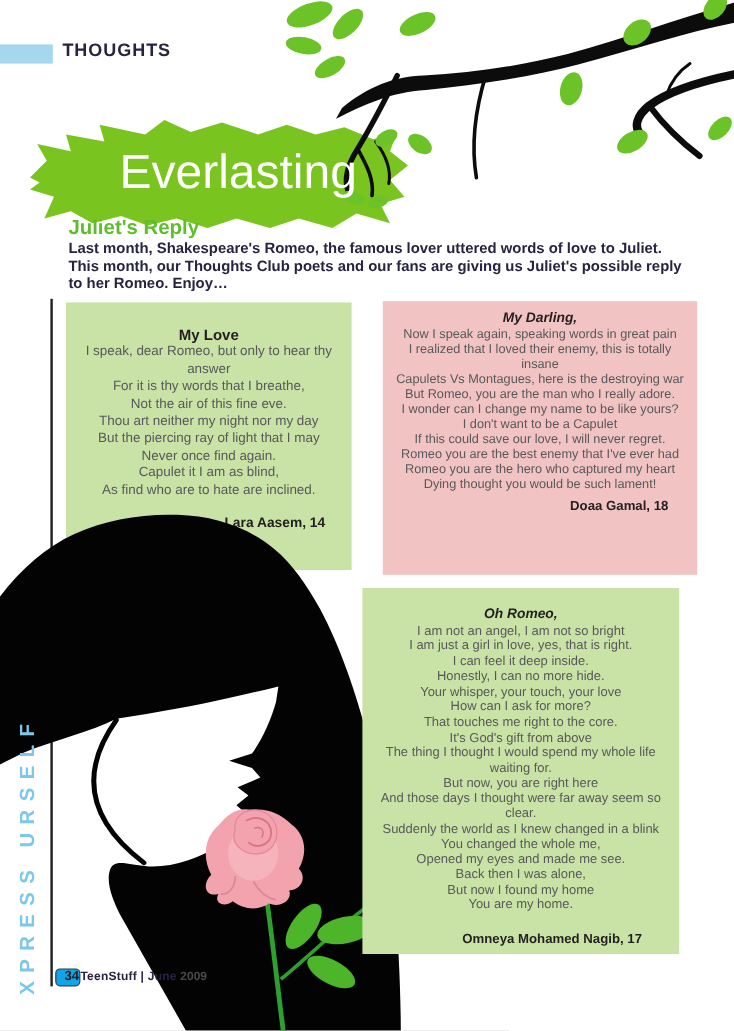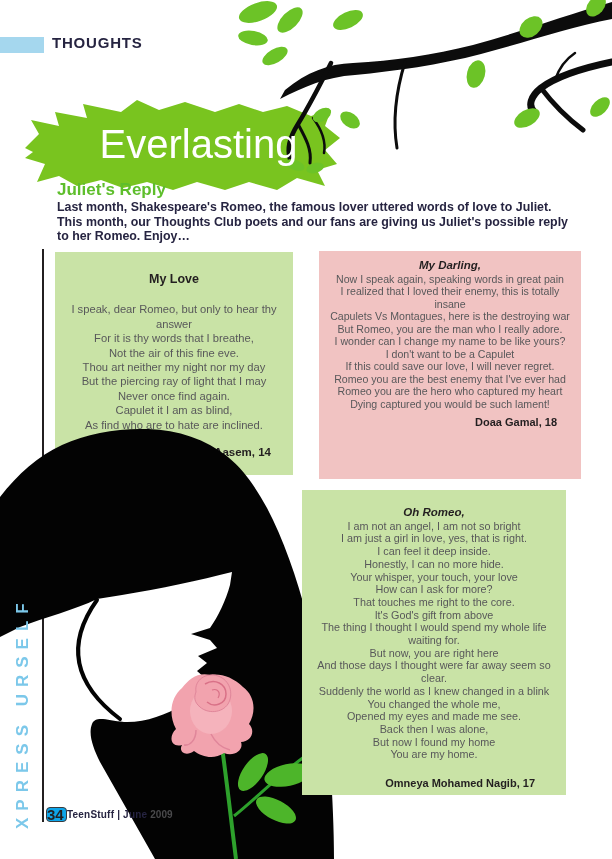--- a/index.html
+++ b/index.html
@@ -21,21 +21,21 @@
   .intro-heading{position:absolute;left:57px;top:180px;font-size:17px;font-weight:bold;color:#5ebe2c;z-index:3;}
   .intro-text{position:absolute;left:57px;top:200px;width:514px;font-size:12.4px;line-height:14.6px;
     font-weight:bold;color:#262441;z-index:3;}
 
   
   .poem-box{position:absolute;box-sizing:border-box;text-align:center;color:#58585a;overflow:hidden;}
   .poem-box .poem-title{font-weight:bold;color:#231f20;}
   .poem-box .poem-author{font-weight:bold;color:#231f20;text-align:right;}
   #poem-1{left:55px;top:252px;width:238px;height:223px;background:#c9e3a6;padding:20px 12px 0;
     font-size:11.2px;line-height:14.4px;z-index:1;}
-  #poem-1 .poem-title{font-size:12.5px;margin-bottom:16px;}
+  #poem-1 .poem-title{font-size:12.5px;}
   #poem-1 .poem-author{margin-top:13px;padding-right:10px;font-size:11.5px;}
   #poem-2{left:319px;top:251px;width:262px;height:228px;background:#f1c3c2;padding:8px 10px 0;
     font-size:10.6px;line-height:12.5px;z-index:3;}
   #poem-2 .poem-title{font-size:11.5px;font-style:italic;margin-bottom:1px;}
   #poem-2 .poem-author{margin-top:6px;padding-right:14px;font-size:11px;}
   #poem-3{left:302px;top:490px;width:264px;height:305px;background:#c9e3a6;padding:16px 11px 0;
     font-size:10.8px;line-height:12.7px;z-index:3;}
   #poem-3 .poem-title{font-size:11.5px;font-style:italic;margin-bottom:1px;}
   #poem-3 .poem-author{margin-top:16px;padding-right:20px;font-size:11px;}
 
@@ -44,21 +44,21 @@
   .v-express{position:absolute;left:13px;top:829px;width:345px;height:26px;
     transform:rotate(-90deg);transform-origin:0 0;
     font-size:17px;font-weight:bold;letter-spacing:7px;color:#7cc8ea;z-index:4;white-space:nowrap;}
 
   
   .silhouette-svg{position:absolute;left:0;top:0;width:612px;height:859px;z-index:2;pointer-events:none;}
 
   
   .footer{position:absolute;left:46px;top:805px;height:18px;display:flex;align-items:center;z-index:4;}
   .page-num-box{width:19px;height:13px;border:1.6px solid #3a3a3c;border-radius:4px;background:#0ea5e9;
-    font-size:15px;font-weight:bold;color:#231f20;text-align:left;line-height:13px;}
+    font-size:11px;font-weight:bold;color:#231f20;text-align:right;line-height:13px;}
   .footer-mag{margin-left:0;font-size:10px;font-weight:bold;color:#262441;letter-spacing:.2px;text-align:center;}
   .footer-year{margin-left:3px;font-size:10px;font-weight:bold;color:#4a4a4c;}
 </style>
 </head>
 <body>
 
 <div id="page">
 
   <div class="accent-bar"></div>
   <div class="section-label">THOUGHTS</div>
@@ -128,21 +128,21 @@
     <div>
         <div class="poem-line">Now I speak again, speaking words in great pain</div>
         <div class="poem-line">I realized that I loved their enemy, this is totally insane</div>
         <div class="poem-line">Capulets Vs Montagues, here is the destroying war</div>
         <div class="poem-line">But Romeo, you are the man who I really adore.</div>
         <div class="poem-line">I wonder can I change my name to be like yours?</div>
         <div class="poem-line">I don't want to be a Capulet</div>
         <div class="poem-line">If this could save our love, I will never regret.</div>
         <div class="poem-line">Romeo you are the best enemy that I've ever had</div>
         <div class="poem-line">Romeo you are the hero who captured my heart</div>
-        <div class="poem-line">Dying captured you would be such lament!</div>
+        <div class="poem-line">Dying thought you would be such lament!</div>
       </div>
     <div class="poem-author">Doaa Gamal, 18</div>
   </div>
 
   <div class="poem-box" id="poem-3">
     <div class="poem-title">Oh Romeo,</div>
     <div>
         <div class="poem-line">I am not an angel,  I am not so bright</div>
         <div class="poem-line">I am just a girl in love, yes, that is right.</div>
         <div class="poem-line">I can feel it deep inside.</div>

